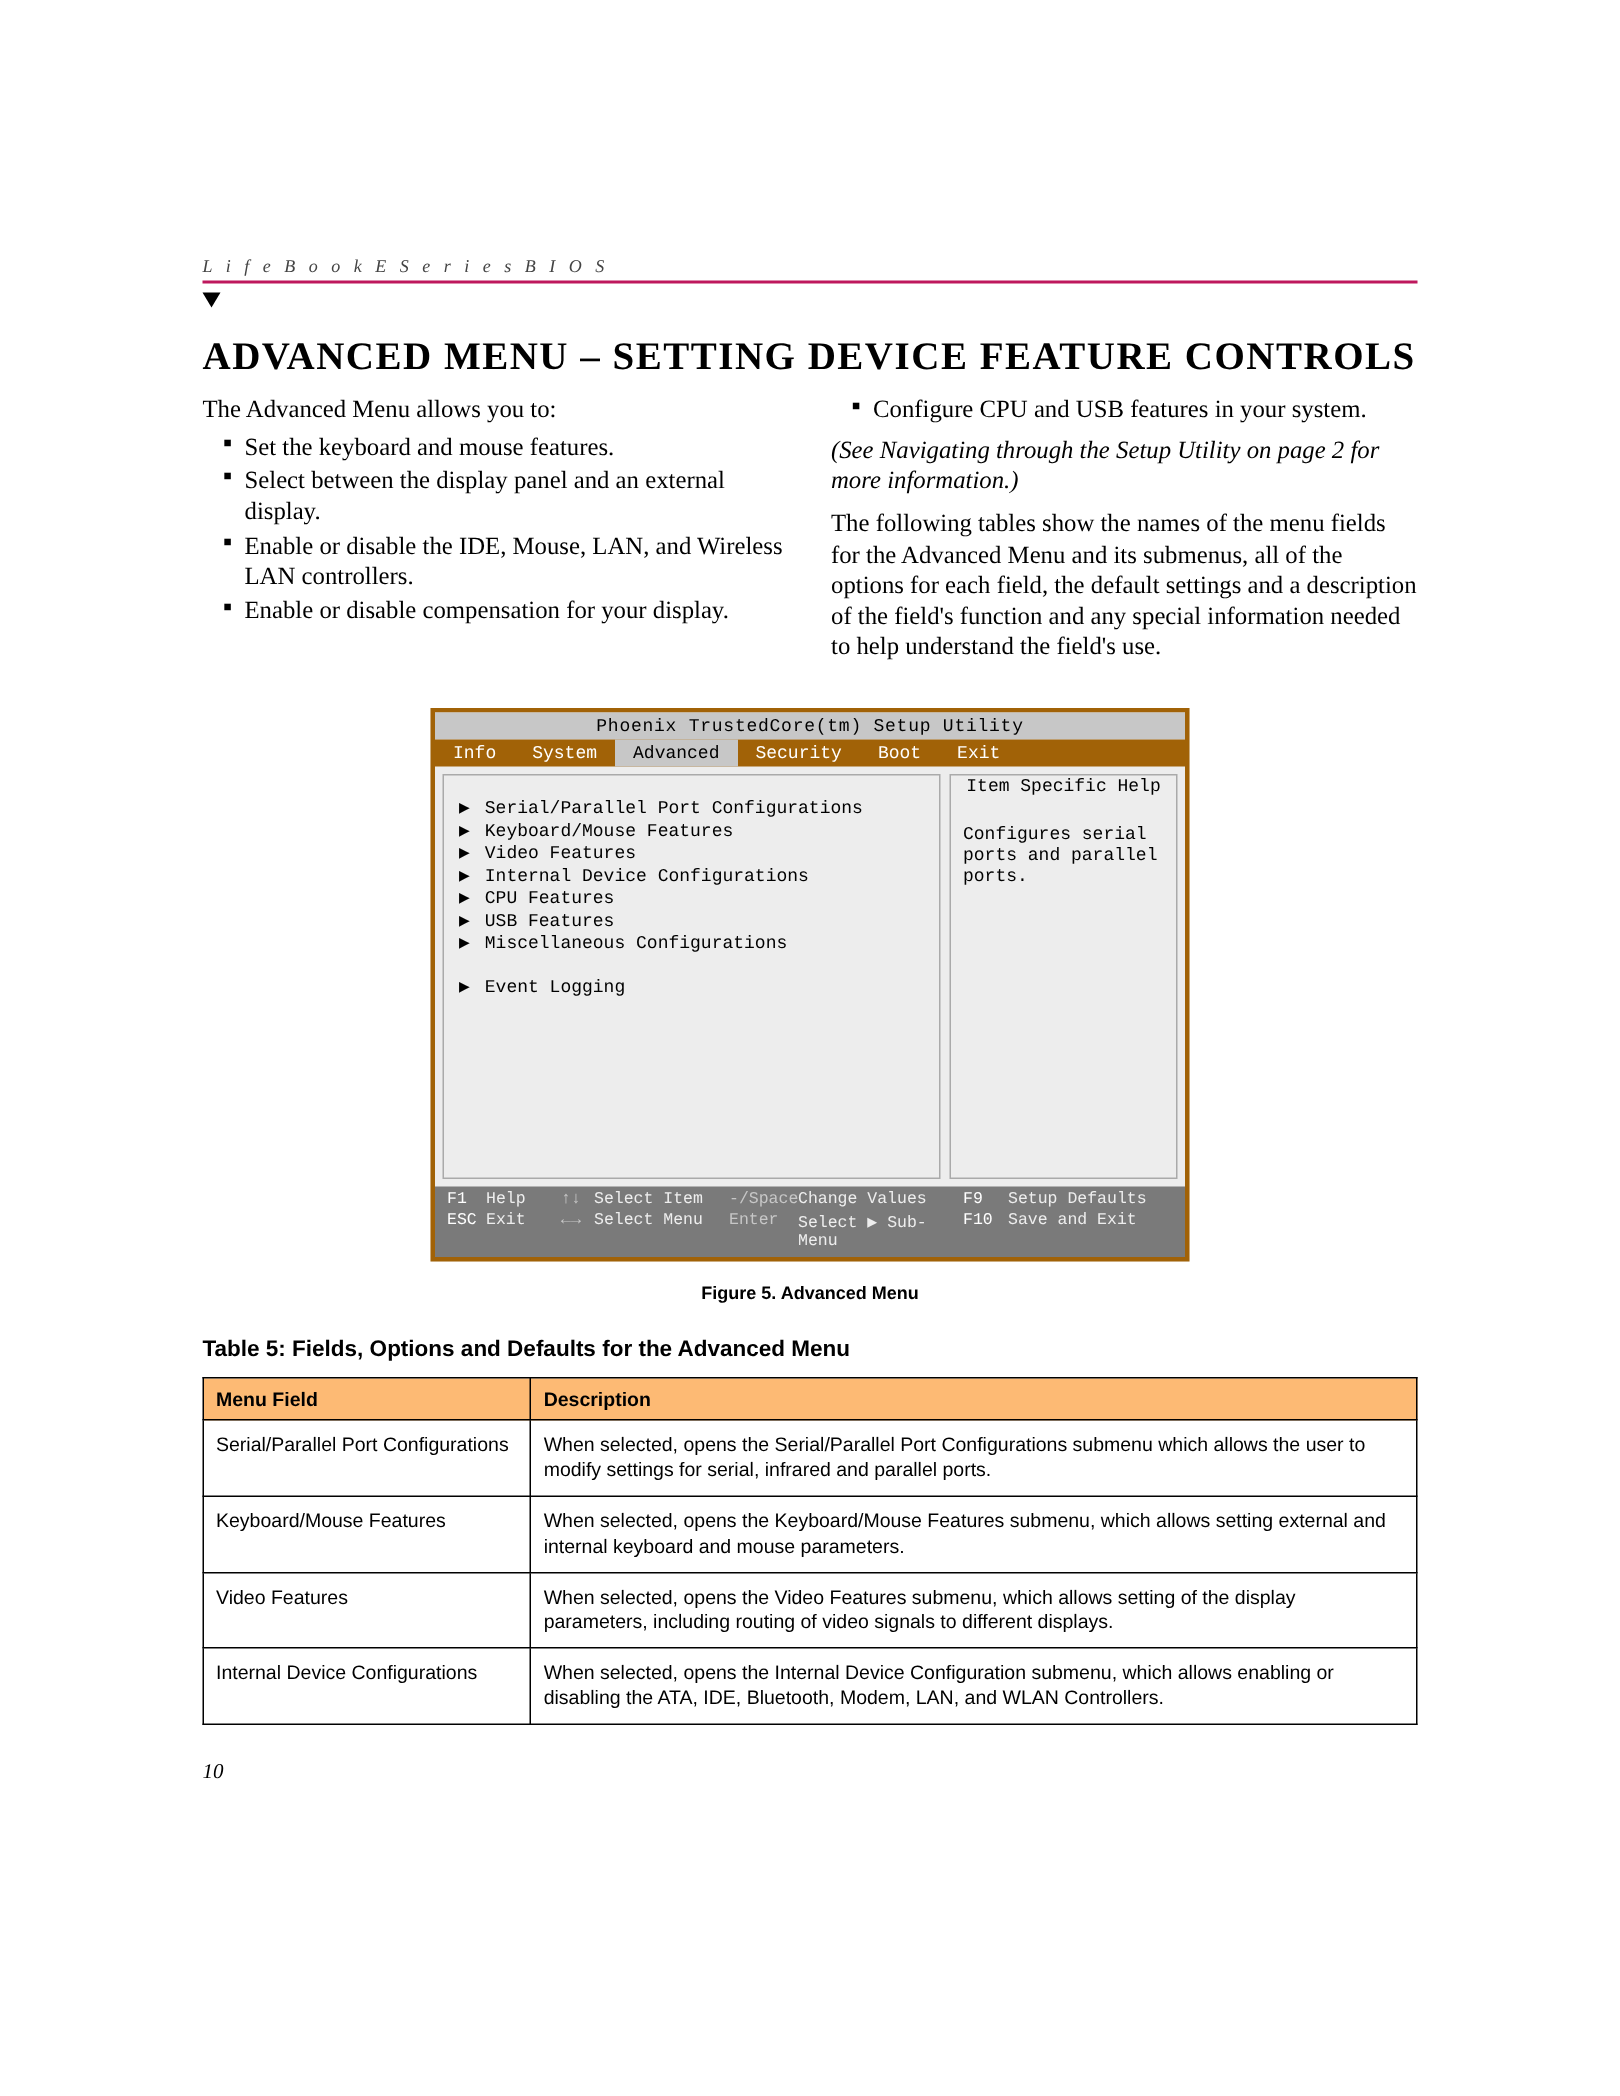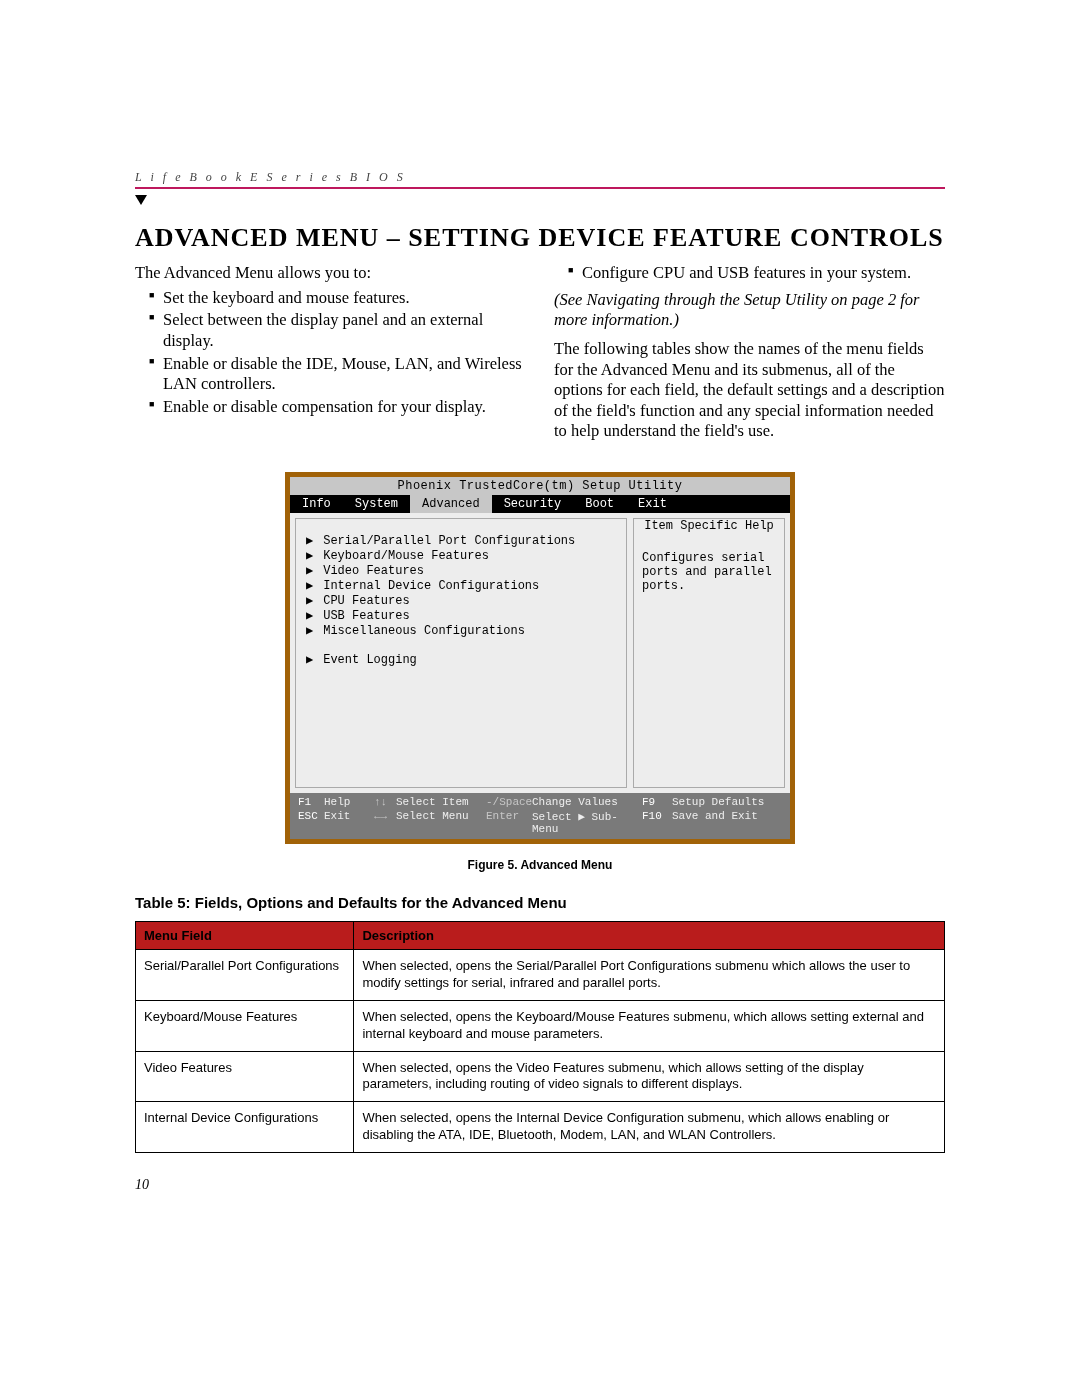--- a/index.html
+++ b/index.html
@@ -64,36 +64,36 @@
     top: 2px;
     font-size: 9px;
     color: #000;
   }
   .italic { font-style: italic; }
 
   
   .bios {
     width: 500px;
     margin: 30px auto 8px auto;
-    border: 5px solid #a16207;
+    border: 3px solid #a16207;
     font-family: "Courier New", monospace;
     font-size: 12px;
     color: #000;
     background: #ededed;
   }
   .bios-title {
     text-align: center;
     background: #c7c7c7;
     padding: 2px 0;
     font-weight: normal;
     letter-spacing: 0.5px;
   }
   .bios-tabs {
     display: flex;
-    background: #000000;
+    background: #a16207;
     color: #fff;
   }
   .bios-tab {
     padding: 2px 12px;
     font-weight: normal;
   }
   .bios-tab.active {
     background: #c7c7c7;
     color: #000;
   }
@@ -146,21 +146,21 @@
     font-size: 15px;
     margin: 6px 0 10px 0;
   }
   table.field-table {
     width: 100%;
     border-collapse: collapse;
     font-family: Arial, Helvetica, sans-serif;
     font-size: 13px;
   }
   table.field-table th {
-    background: #b91c1c;
+    background: #fdba74;
     text-align: left;
     font-weight: bold;
     padding: 6px 8px;
     border: 1px solid #000;
   }
   table.field-table td {
     padding: 8px 8px;
     border: 1px solid #000;
     vertical-align: top;
     line-height: 1.3;

